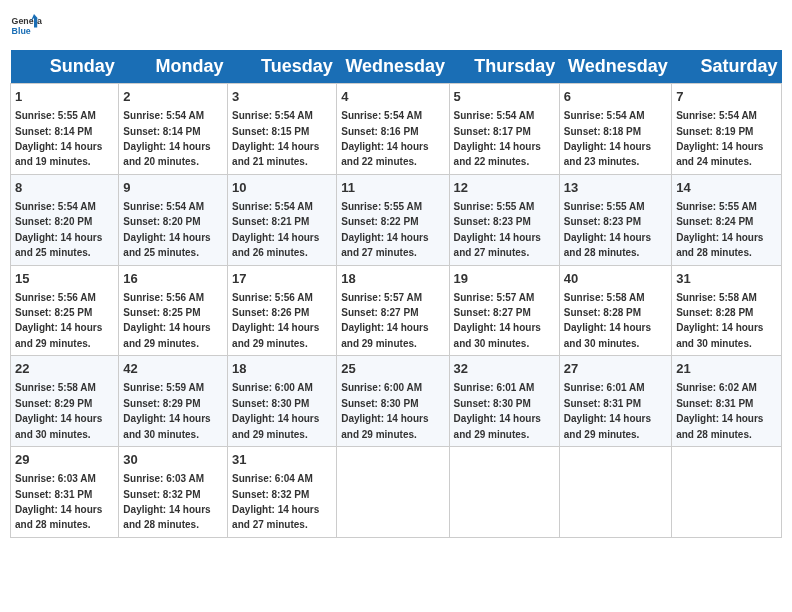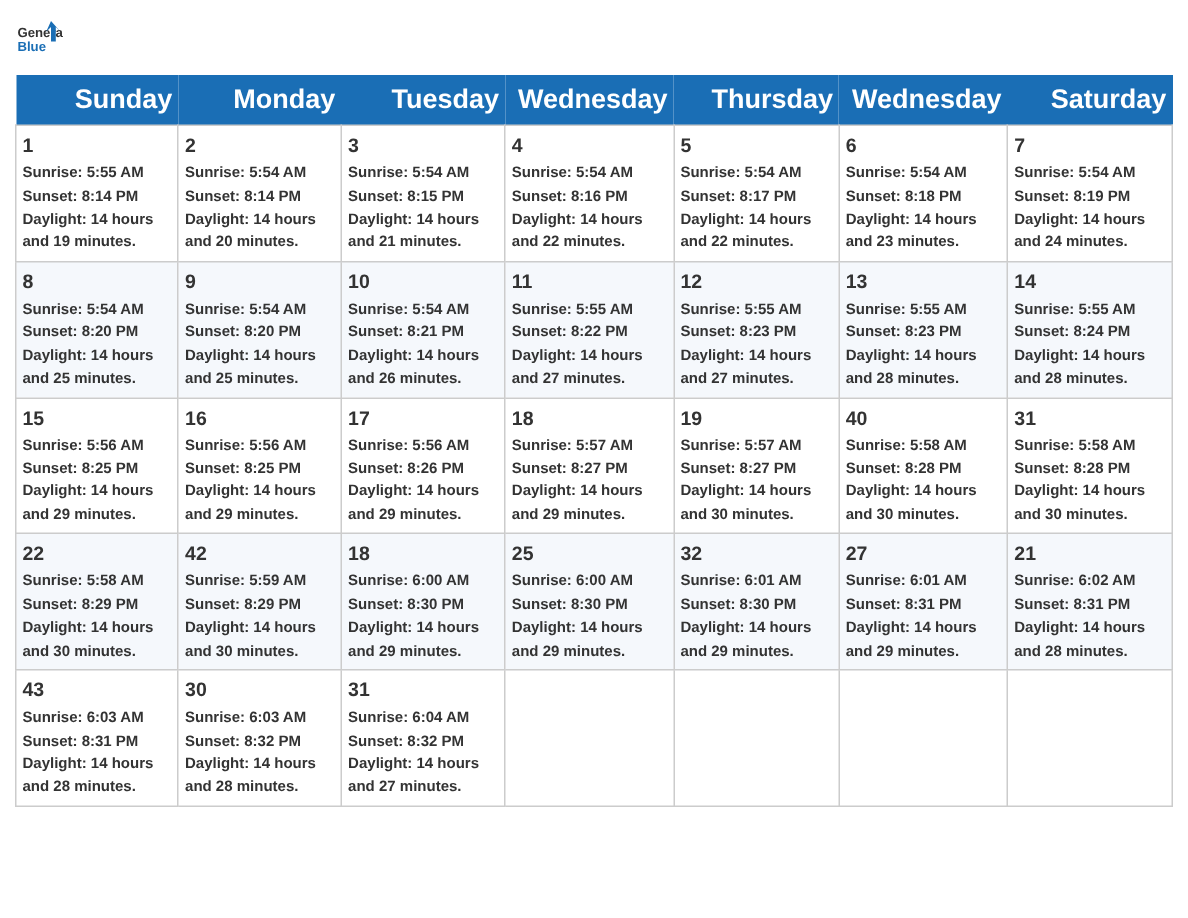--- a/index.html
+++ b/index.html
@@ -226,21 +226,21 @@
         <span class="day-number">27</span>
         <span class="day-info">Sunrise: 6:01 AM<br>Sunset: 8:31 PM<br>Daylight: 14 hours and 29 minutes.</span>
       </td>
         <td>
         <span class="day-number">21</span>
         <span class="day-info">Sunrise: 6:02 AM<br>Sunset: 8:31 PM<br>Daylight: 14 hours and 28 minutes.</span>
       </td>
       </tr>
       <tr>
         <td>
-        <span class="day-number">43</span>
+        <span class="day-number">29</span>
         <span class="day-info">Sunrise: 6:03 AM<br>Sunset: 8:31 PM<br>Daylight: 14 hours and 28 minutes.</span>
       </td>
         <td>
         <span class="day-number">30</span>
         <span class="day-info">Sunrise: 6:03 AM<br>Sunset: 8:32 PM<br>Daylight: 14 hours and 28 minutes.</span>
       </td>
         <td>
         <span class="day-number">31</span>
         <span class="day-info">Sunrise: 6:04 AM<br>Sunset: 8:32 PM<br>Daylight: 14 hours and 27 minutes.</span>
       </td>

